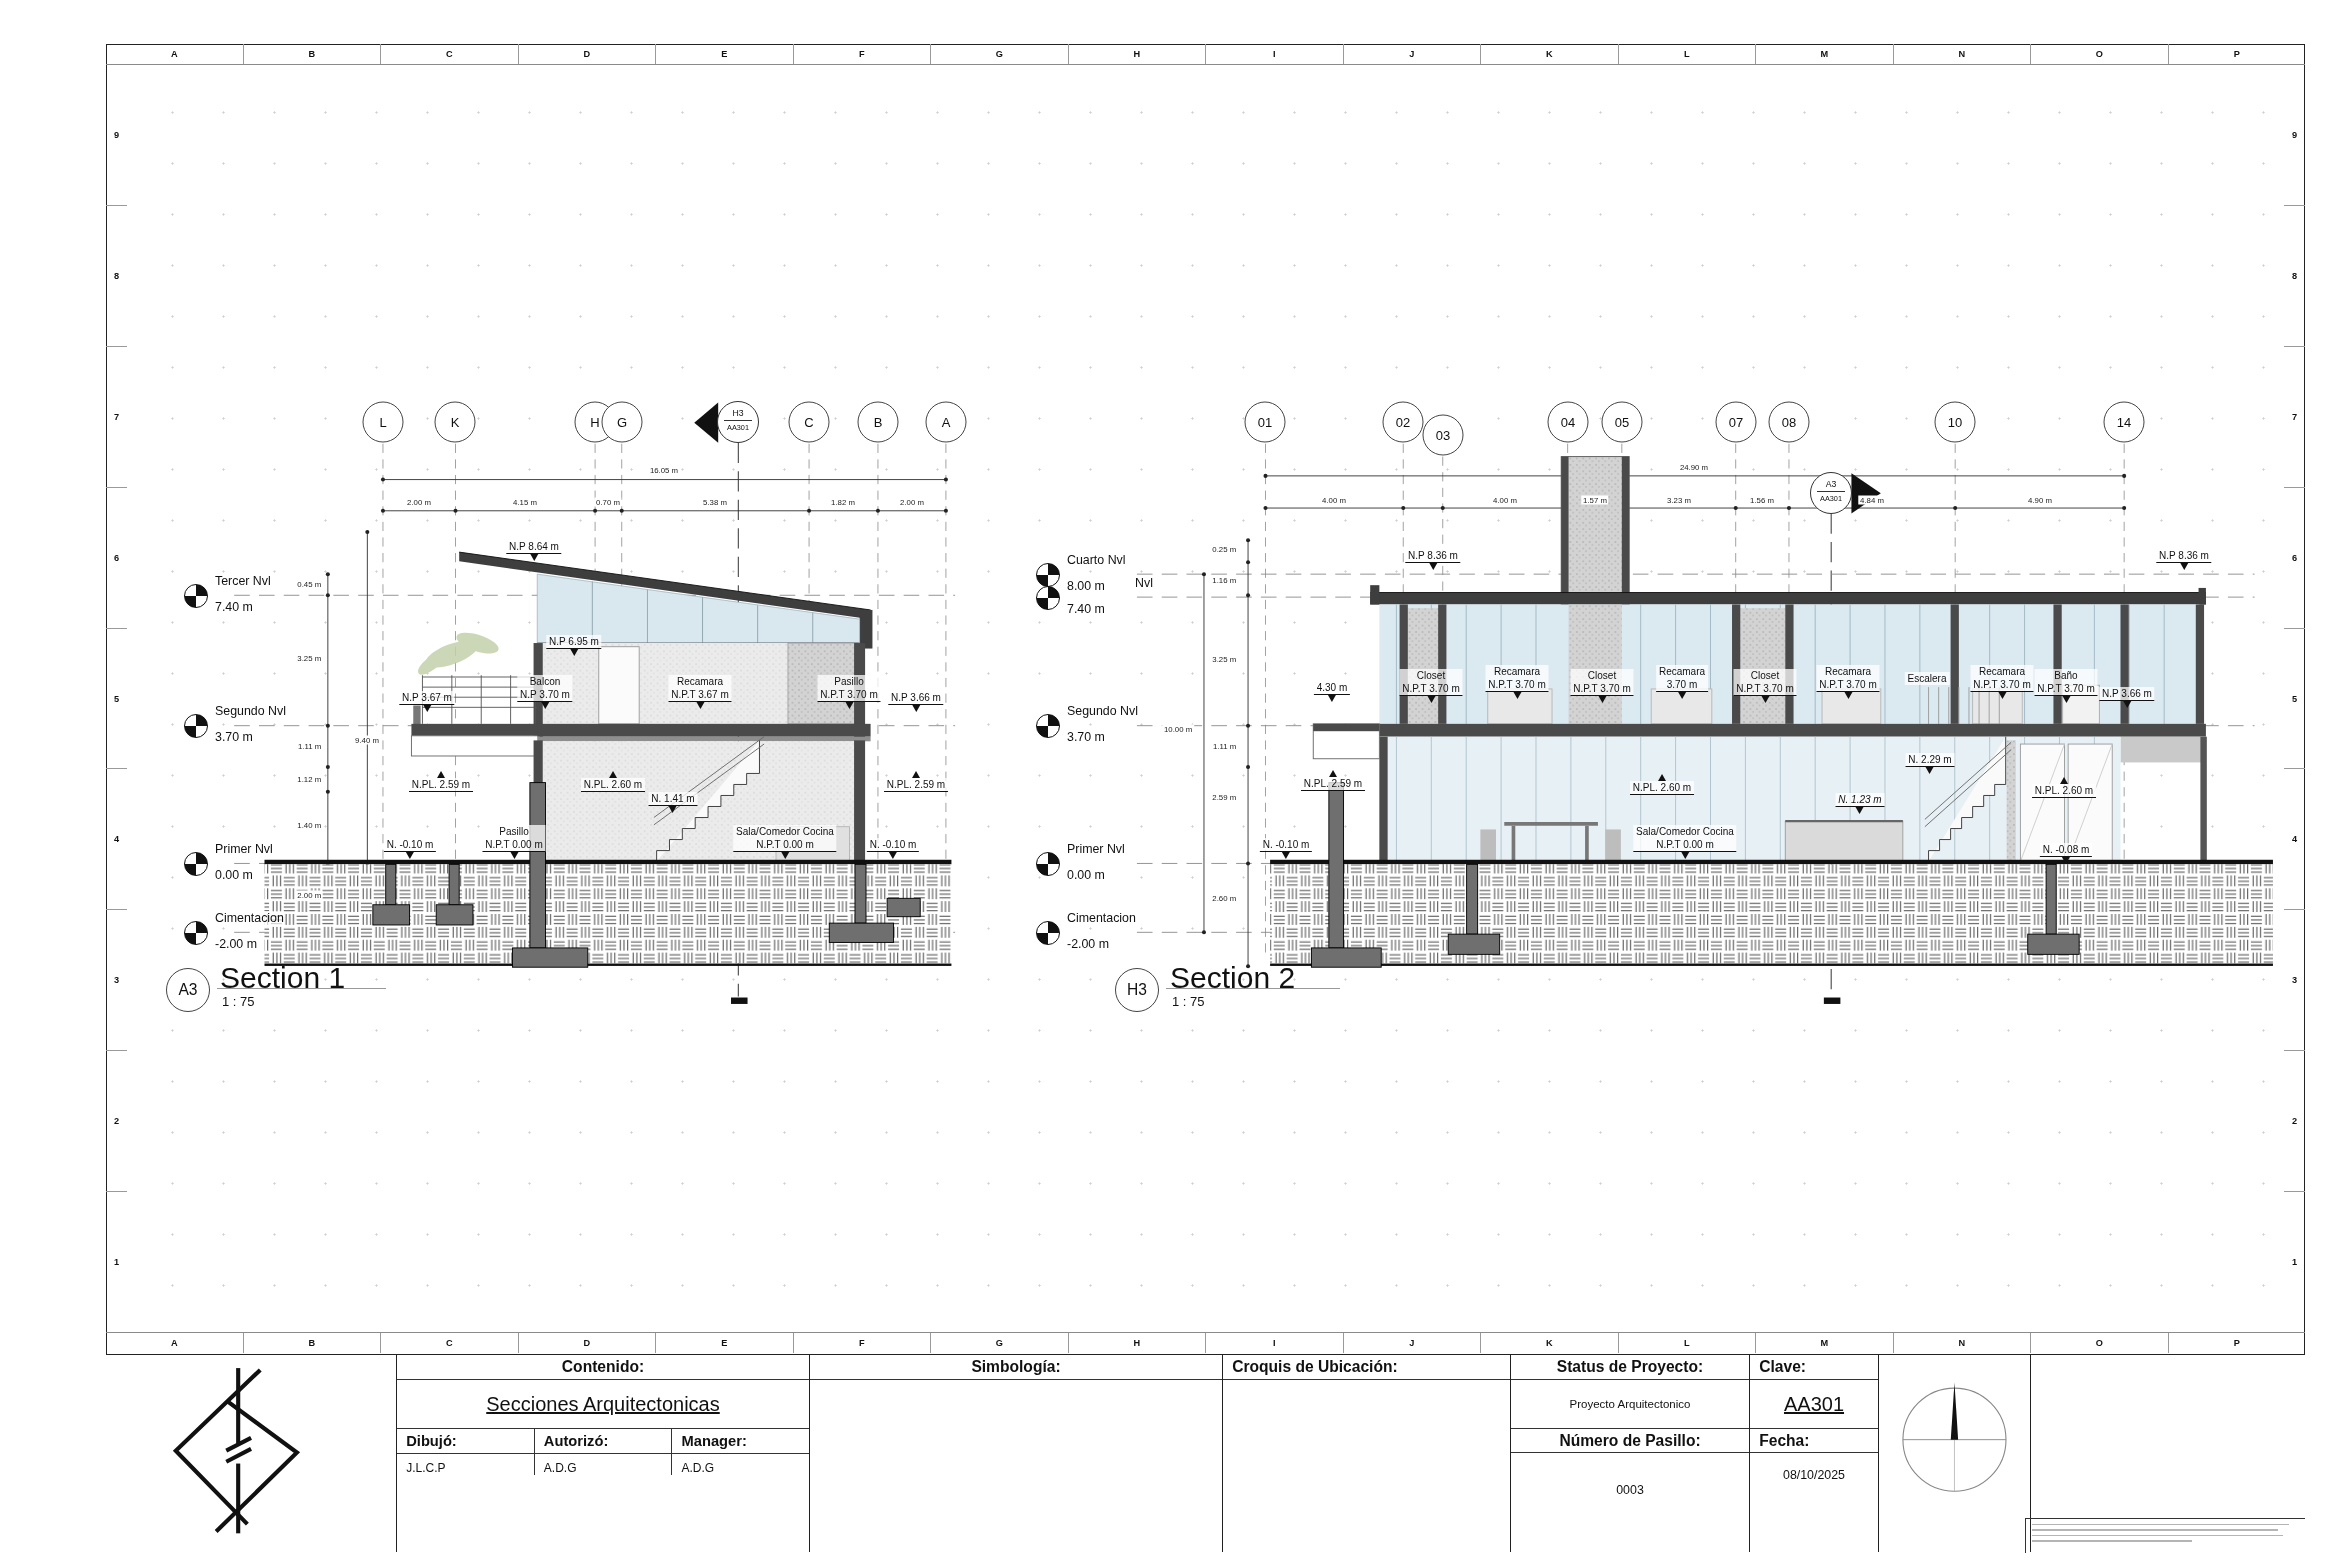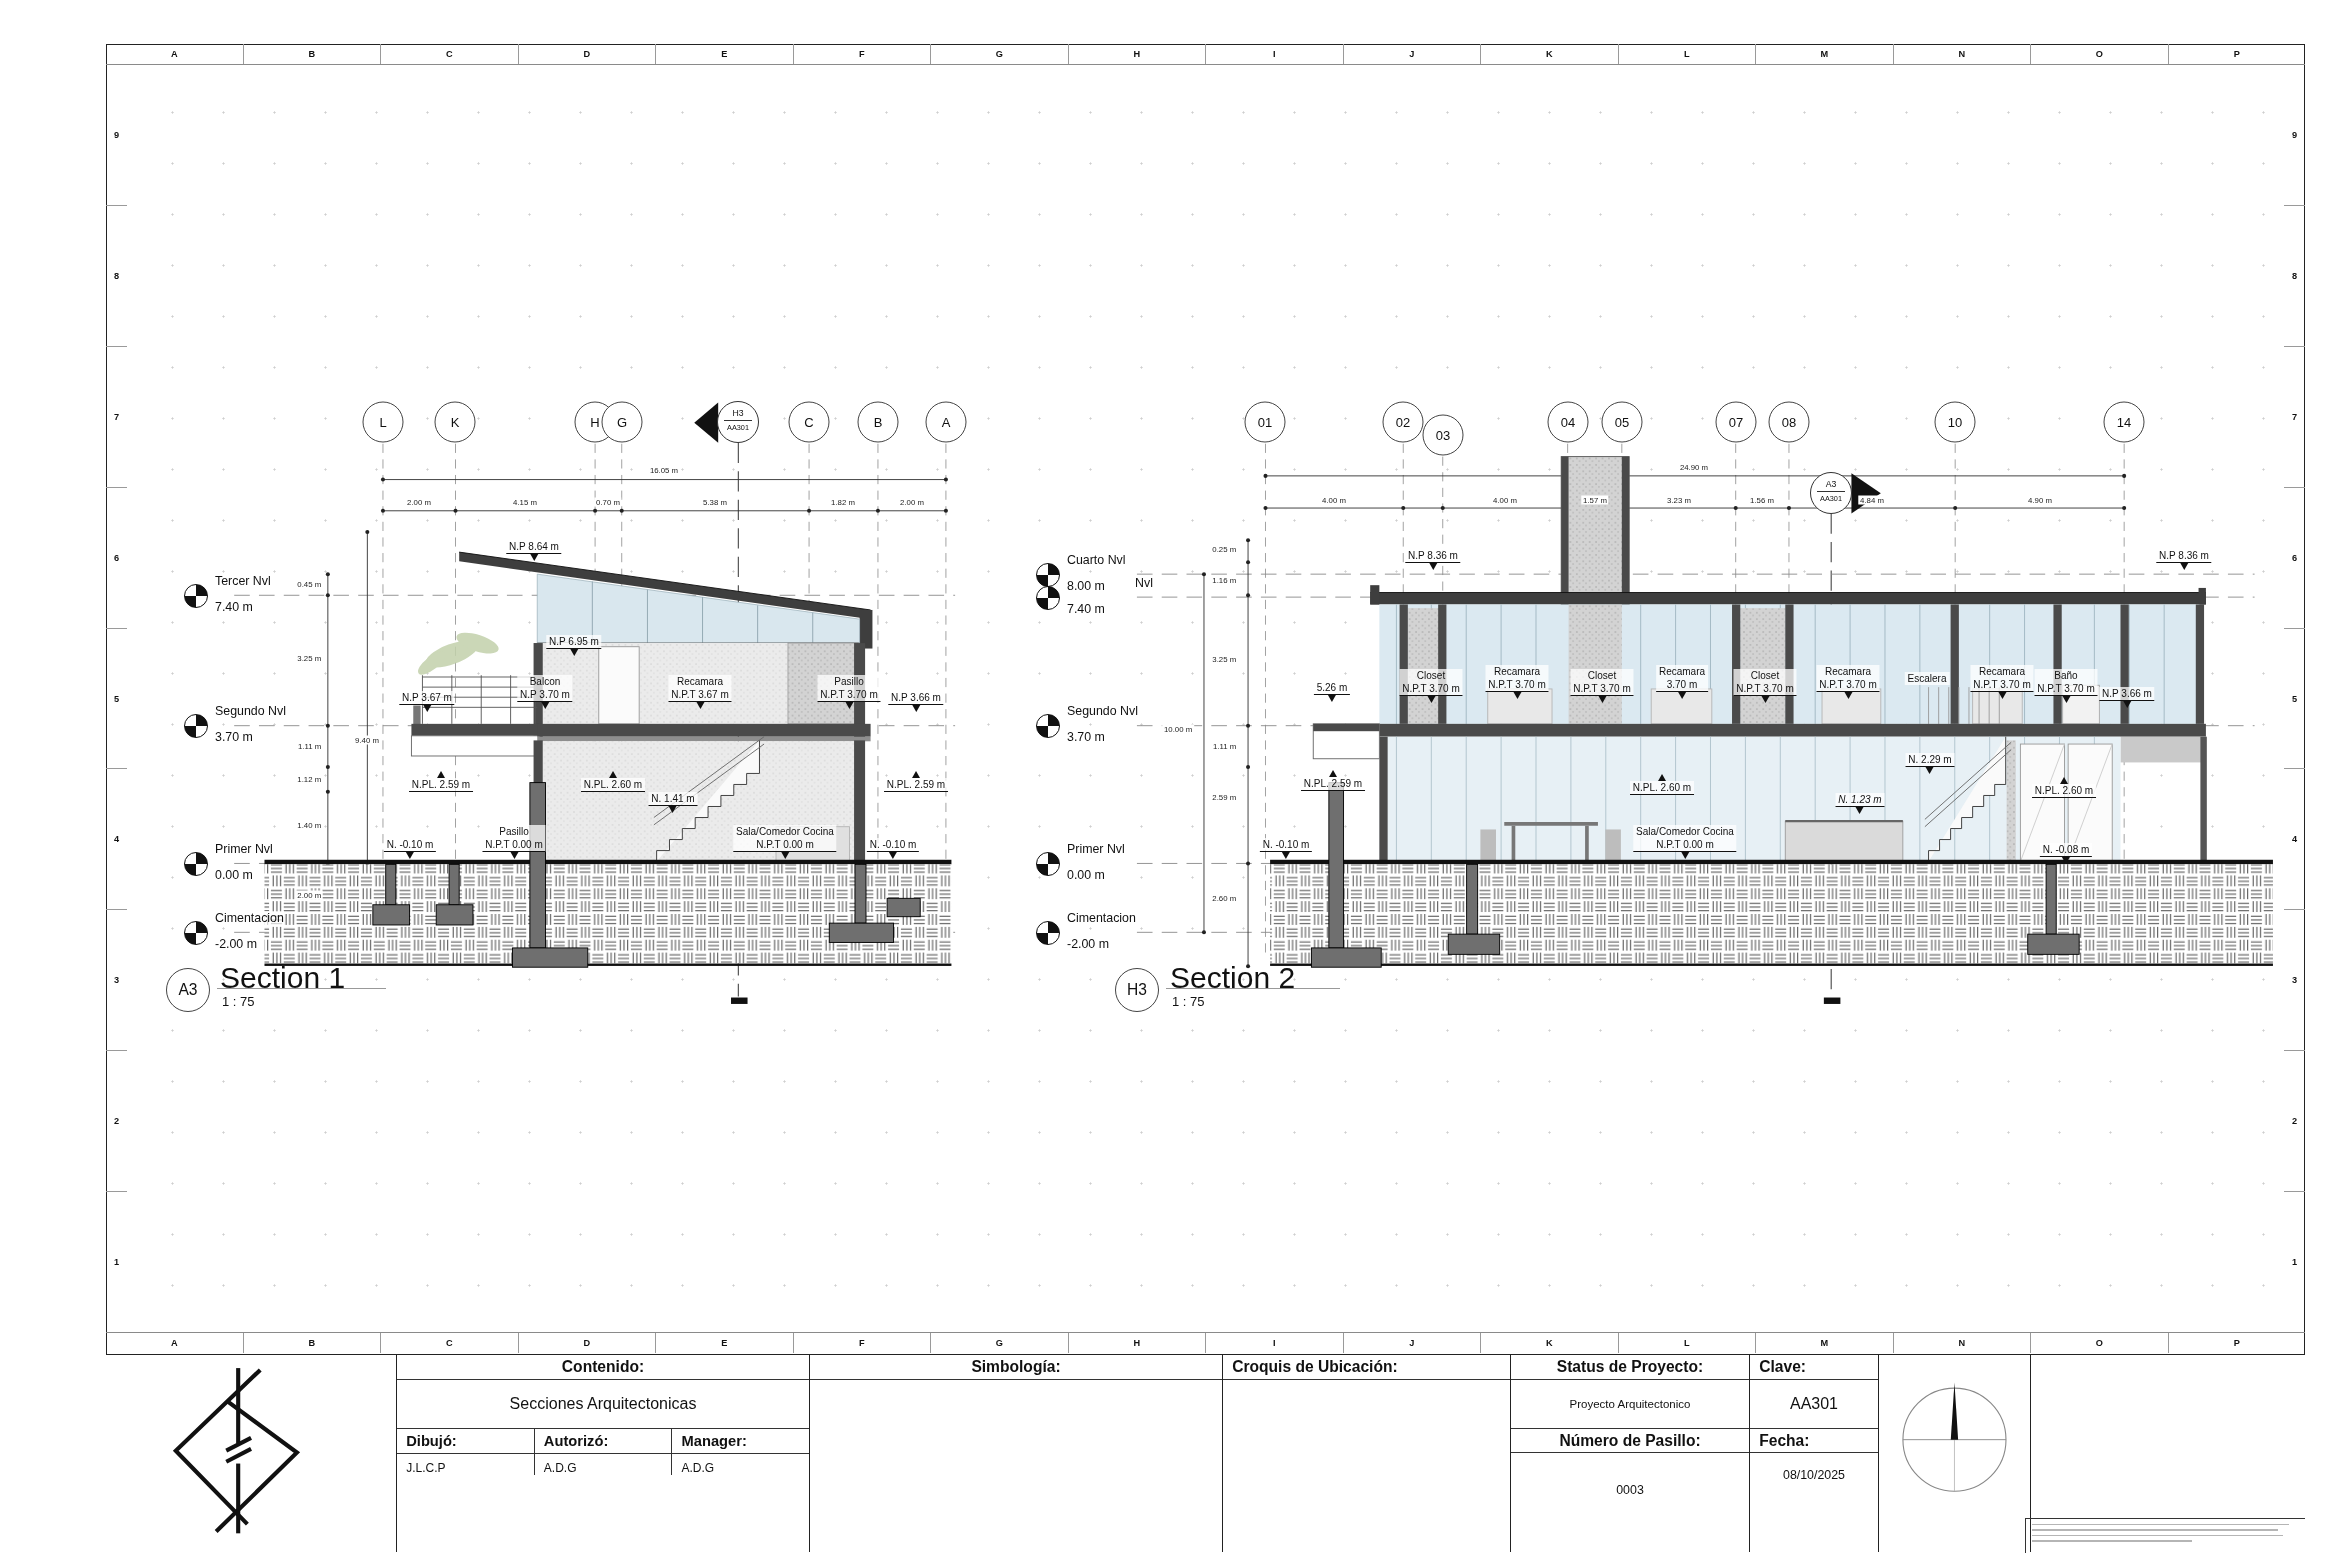--- a/index.html
+++ b/index.html
@@ -57,21 +57,21 @@
   
   #tb{position:absolute;left:106px;top:1354px;width:2199px;height:198px;display:flex;
       border-top:1.3px solid #222;box-sizing:border-box;background:#fff;}
   .tbc{border-right:1.3px solid #222;box-sizing:border-box;position:relative;height:100%;}
   .tbc:last-child{border-right:none;}
   .tbh{height:25px;display:flex;align-items:center;justify-content:center;font-weight:bold;
        font-size:15.6px;border-bottom:0.9px solid #333;box-sizing:border-box;}
   .tbh.left{justify-content:flex-start;padding-left:9.2px;}
   .tbh.mid{border-top:0.9px solid #333;}
   .tbv{display:flex;align-items:center;justify-content:center;font-size:12.4px;box-sizing:border-box;}
-  .tbv.big{font-size:16px;}
+  .tbv.big{font-size:20px;text-decoration:underline;}
   .sub{display:flex;box-sizing:border-box;border-top:0.9px solid #333;}
   .sub .c{flex:1;border-right:0.9px solid #333;box-sizing:border-box;padding-left:9.2px;
           display:flex;align-items:center;font-size:13.8px;}
   .sub .c:last-child{border-right:none;}
   .sub.hdr .c{font-weight:bold;font-size:14.7px;}
   .sub.vals{align-items:flex-start;}
   .sub.vals .c{align-items:flex-start;padding-top:7.3px;font-size:12px;}
   #disclaimer{position:absolute;left:1919px;top:163px;width:280px;height:35px;
               border-top:0.9px solid #333;border-left:0.9px solid #333;box-sizing:border-box;padding:4.6px 5.5px;}
   .dline{height:1.8px;background:#b5b5b5;margin-bottom:3.7px;}
@@ -537,21 +537,21 @@
     <div class="dim r" style="left: 1238px; top: 898px;">2.60 m</div>
     <div class="anno" style="left: 1433px; top: 549px;">
       <div class="ln ul">N.P 8.36 m</div>
       <div class="tri down"></div>
     </div>
     <div class="anno" style="left: 2184px; top: 549px;">
       <div class="ln ul">N.P 8.36 m</div>
       <div class="tri down"></div>
     </div>
     <div class="anno" style="left: 1332px; top: 681px;">
-      <div class="ln ul">5.26 m</div>
+      <div class="ln ul">4.30 m</div>
       <div class="tri down"></div>
     </div>
     <div class="anno" style="left: 1431px; top: 669px;">
       <div class="ln">Closet</div>
       <div class="ln ul">N.P.T 3.70 m</div>
       <div class="tri down"></div>
     </div>
     <div class="anno" style="left: 1517px; top: 665px;">
       <div class="ln">Recamara</div>
       <div class="ln ul">N.P.T 3.70 m</div>

